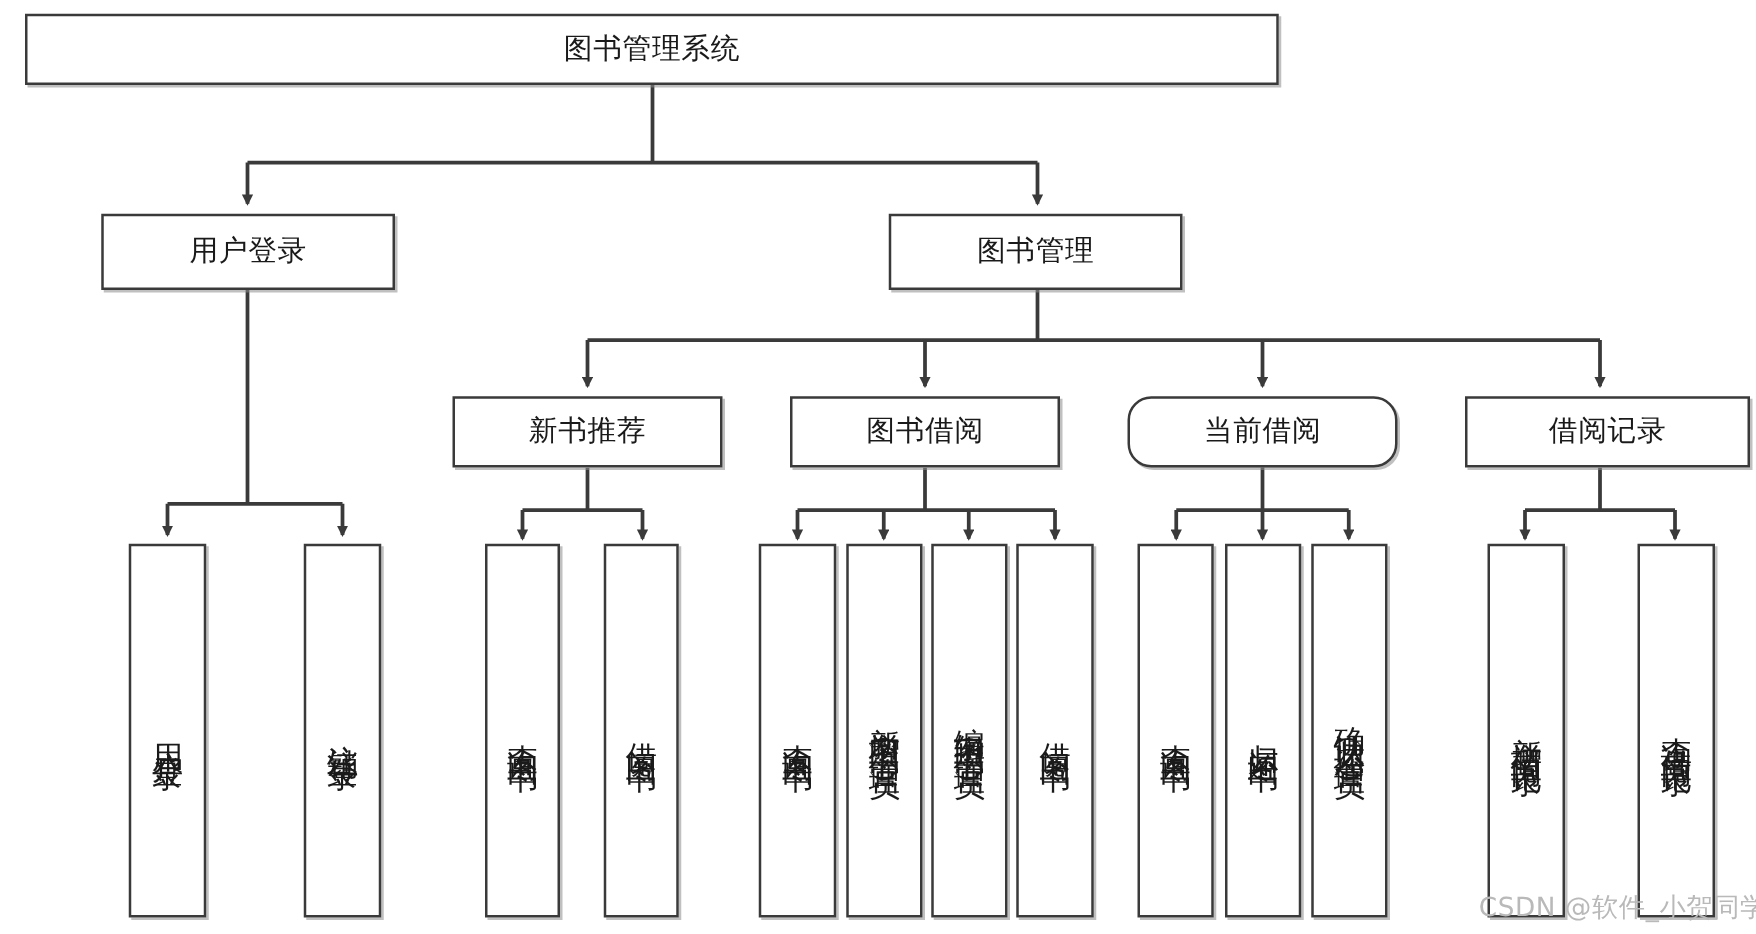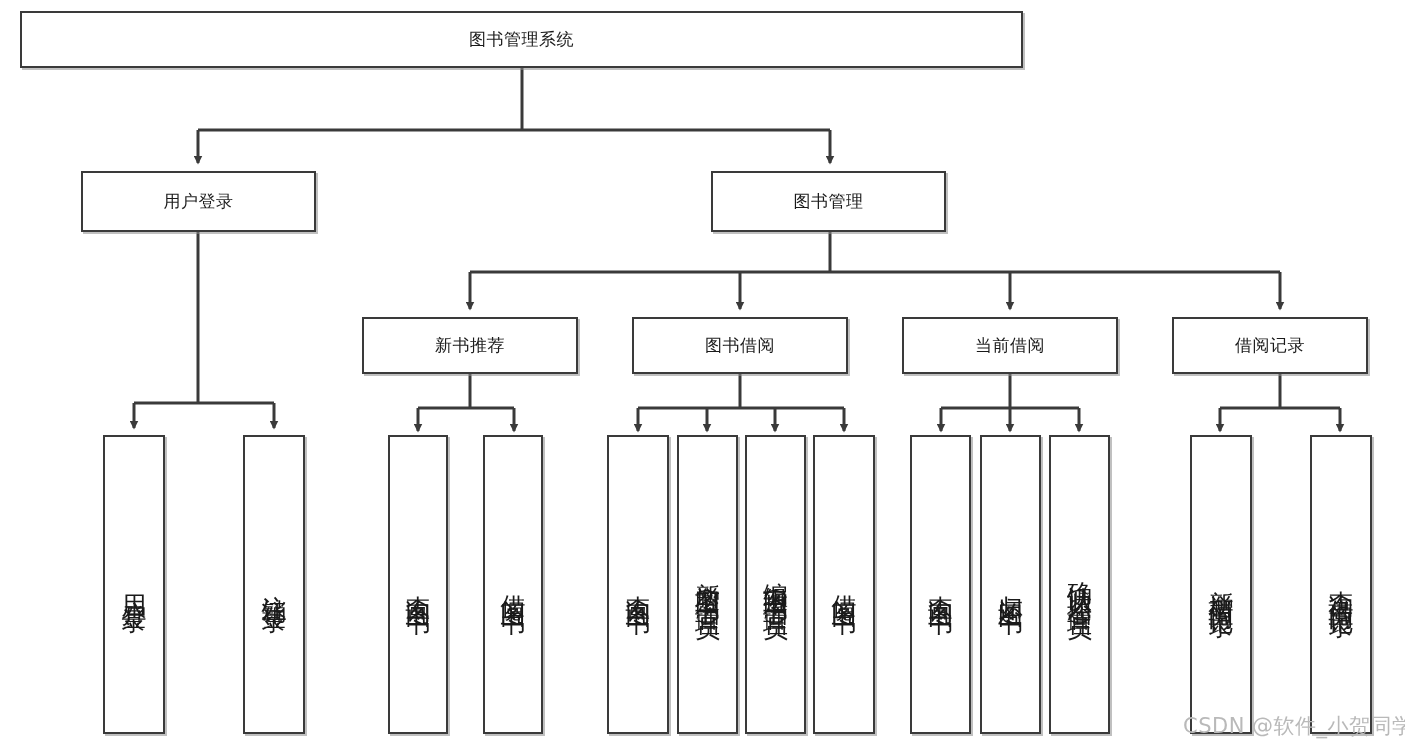--- a/index.html
+++ b/index.html
@@ -34,21 +34,21 @@
     justify-content: center;
     color: #1a1a1a;
     box-shadow: 2px 2px 0 rgba(140,140,140,0.55);
   }
   .node .label {
     display: block;
     text-align: center;
     line-height: 1.18;
   }
   .node.horiz .label {
-    font-size: 17px;
+    font-size: 23px;
     letter-spacing: 0.5px;
     white-space: nowrap;
   }
   .node.vert {
     align-items: center;
     justify-content: center;
   }
   .node.vert .label {
     writing-mode: vertical-rl;
     text-orientation: upright;
@@ -133,24 +133,24 @@
   <div class="node horiz" style="left:711px; top:171px; width:235px; height:61px;">
     <span class="label">图书管理</span>
   </div>
 
   <div class="node horiz" style="left:632px; top:317px; width:216px; height:57px;">
     <span class="label">图书借阅</span>
   </div>
   <div class="node horiz" style="left:362px; top:317px; width:216px; height:57px;">
     <span class="label">新书推荐</span>
   </div>
-  <div class="node horiz" style="left:902px; top:317px; width:216px; height:57px;">
+  <div class="node horiz" style="left:902px; top:317px; width:216px; height:57px;border-radius:19px;">
     <span class="label">当前借阅</span>
   </div>
-  <div class="node horiz" style="left:1172px; top:317px; width:196px; height:57px;justify-content:center;">
+  <div class="node horiz" style="left:1172px; top:317px; width:228px; height:57px;justify-content:center;">
     <span class="label">借阅记录</span>
   </div>
 
   <div class="node vert" style="left:103px; top:435px; width:62px; height:299px;">
     <span class="label">用户登录</span>
   </div>
   <div class="node vert" style="left:243px; top:435px; width:62px; height:299px;">
     <span class="label">注销登录</span>
   </div>
 

